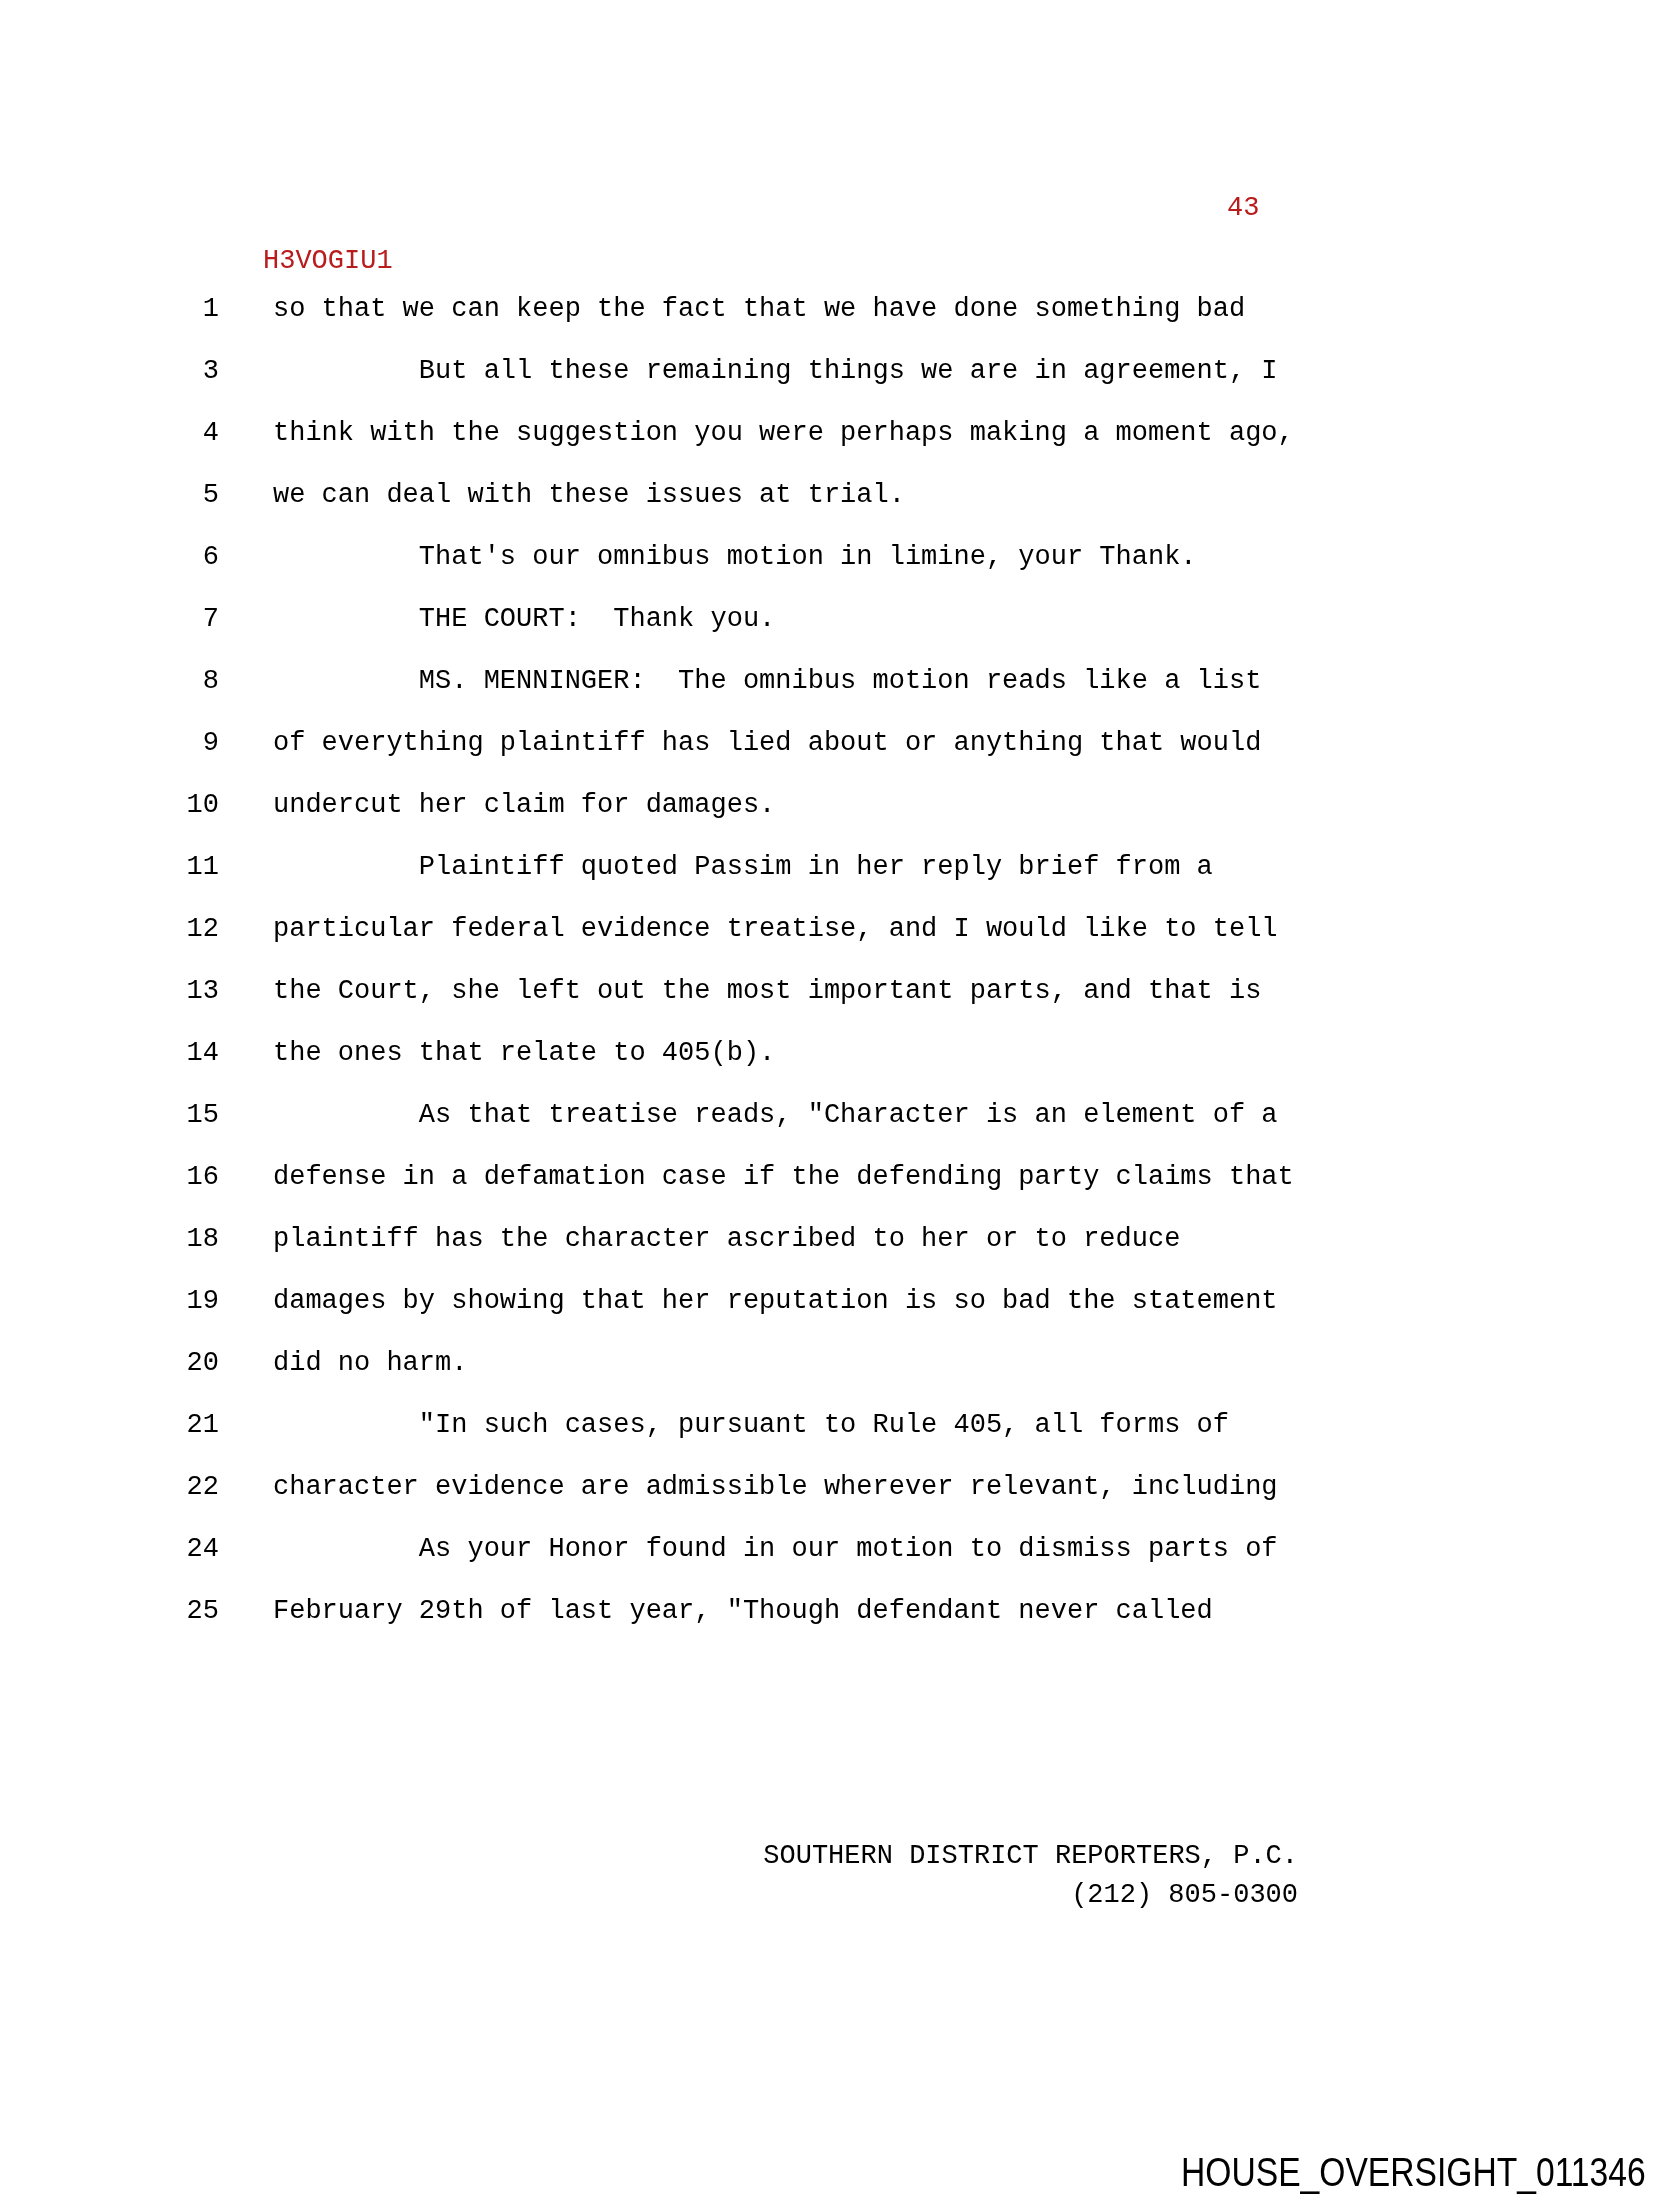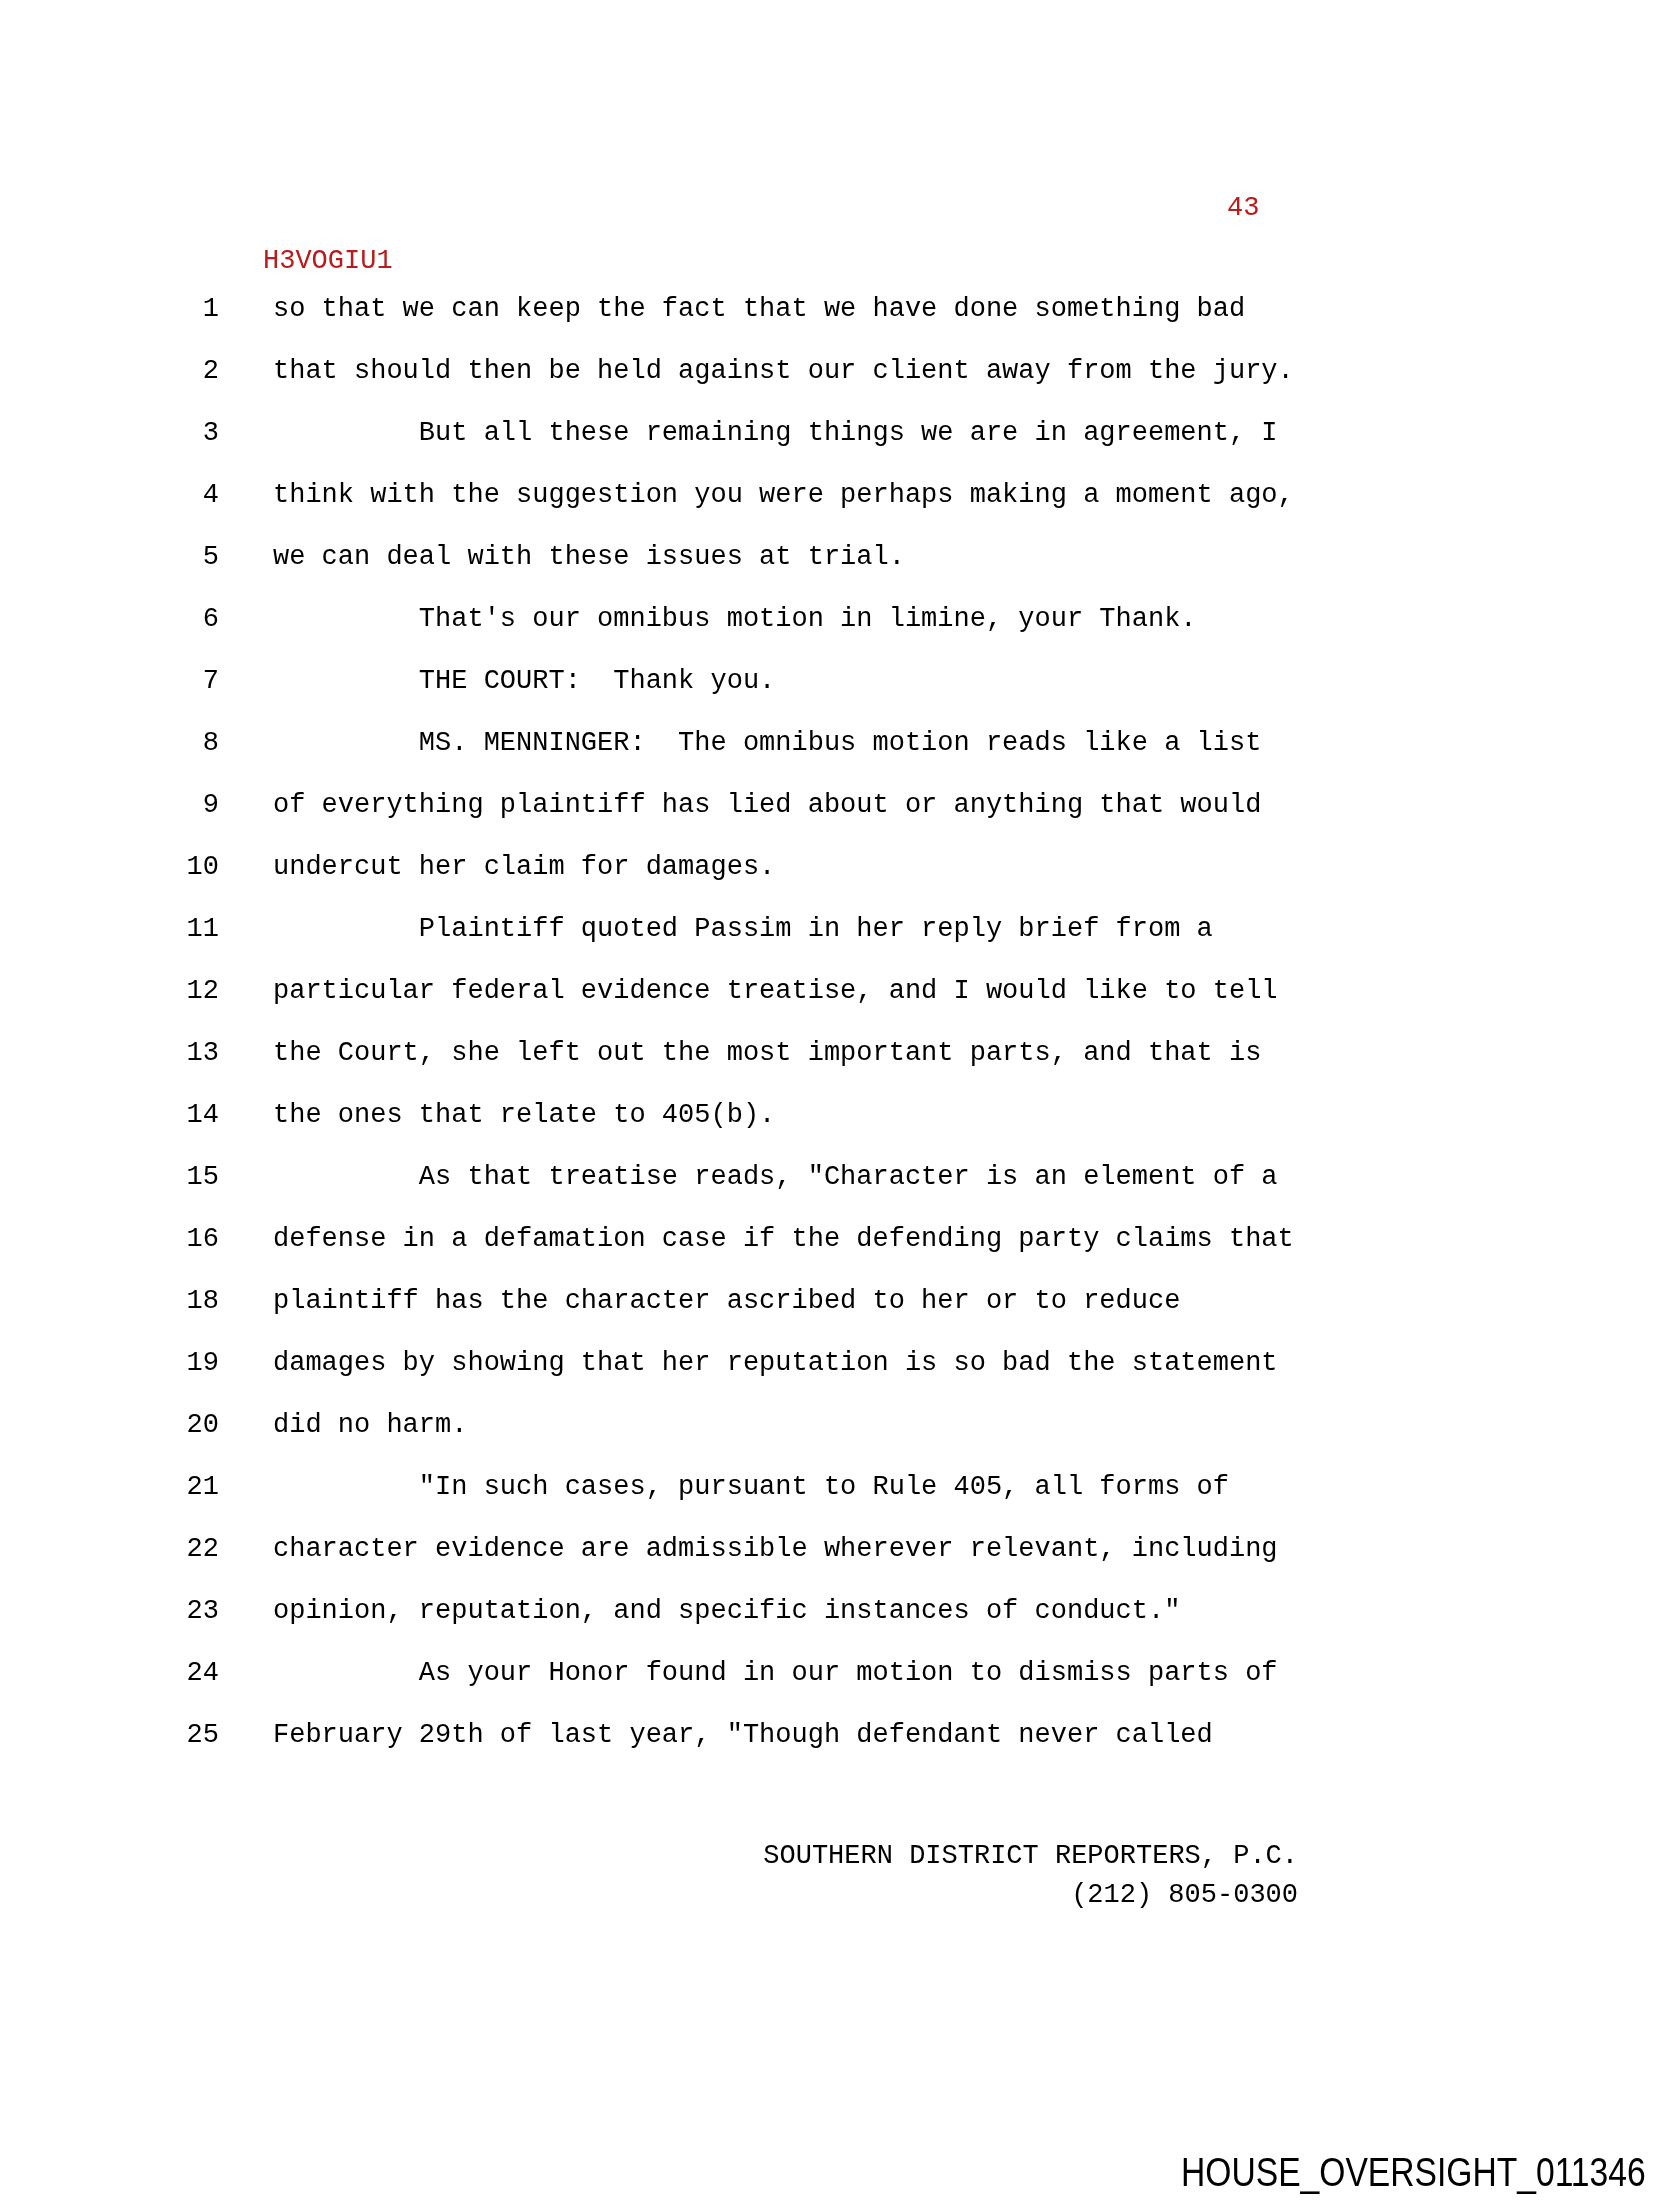--- a/index.html
+++ b/index.html
@@ -84,41 +84,39 @@
 <body>
 
 <div id="page">
 
   <div id="page-number" class="mono">43</div>
 
   <div id="header-code" class="mono">H3VOGIU1</div>
 
   <div id="transcript-lines">
     <div class="tl"><span class="num">1</span><span class="txt">so that we can keep the fact that we have done something bad</span></div>
-    <div class="tl"><span class="num">2</span><span class="txt">that should then be held against our client away from the jury.</span></div>
     <div class="tl"><span class="num">3</span><span class="txt">         But all these remaining things we are in agreement, I</span></div>
     <div class="tl"><span class="num">4</span><span class="txt">think with the suggestion you were perhaps making a moment ago,</span></div>
     <div class="tl"><span class="num">5</span><span class="txt">we can deal with these issues at trial.</span></div>
     <div class="tl"><span class="num">6</span><span class="txt">         That's our omnibus motion in limine, your Thank.</span></div>
     <div class="tl"><span class="num">7</span><span class="txt">         THE COURT:  Thank you.</span></div>
     <div class="tl"><span class="num">8</span><span class="txt">         MS. MENNINGER:  The omnibus motion reads like a list</span></div>
     <div class="tl"><span class="num">9</span><span class="txt">of everything plaintiff has lied about or anything that would</span></div>
     <div class="tl"><span class="num">10</span><span class="txt">undercut her claim for damages.</span></div>
     <div class="tl"><span class="num">11</span><span class="txt">         Plaintiff quoted Passim in her reply brief from a</span></div>
     <div class="tl"><span class="num">12</span><span class="txt">particular federal evidence treatise, and I would like to tell</span></div>
     <div class="tl"><span class="num">13</span><span class="txt">the Court, she left out the most important parts, and that is</span></div>
     <div class="tl"><span class="num">14</span><span class="txt">the ones that relate to 405(b).</span></div>
     <div class="tl"><span class="num">15</span><span class="txt">         As that treatise reads, "Character is an element of a</span></div>
     <div class="tl"><span class="num">16</span><span class="txt">defense in a defamation case if the defending party claims that</span></div>
     <div class="tl"><span class="num">18</span><span class="txt">plaintiff has the character ascribed to her or to reduce</span></div>
     <div class="tl"><span class="num">19</span><span class="txt">damages by showing that her reputation is so bad the statement</span></div>
     <div class="tl"><span class="num">20</span><span class="txt">did no harm.</span></div>
     <div class="tl"><span class="num">21</span><span class="txt">         "In such cases, pursuant to Rule 405, all forms of</span></div>
     <div class="tl"><span class="num">22</span><span class="txt">character evidence are admissible wherever relevant, including</span></div>
-    <div class="tl"><span class="num">23</span><span class="txt">opinion, reputation, and specific instances of conduct."</span></div>
     <div class="tl"><span class="num">24</span><span class="txt">         As your Honor found in our motion to dismiss parts of</span></div>
     <div class="tl"><span class="num">25</span><span class="txt">February 29th of last year, "Though defendant never called</span></div>
   </div>
 
   <div id="footer">
     <div>SOUTHERN DISTRICT REPORTERS, P.C.</div>
     <div>(212) 805-0300</div>
   </div>
 
   <div id="bates-stamp">HOUSE_OVERSIGHT_011346</div>

